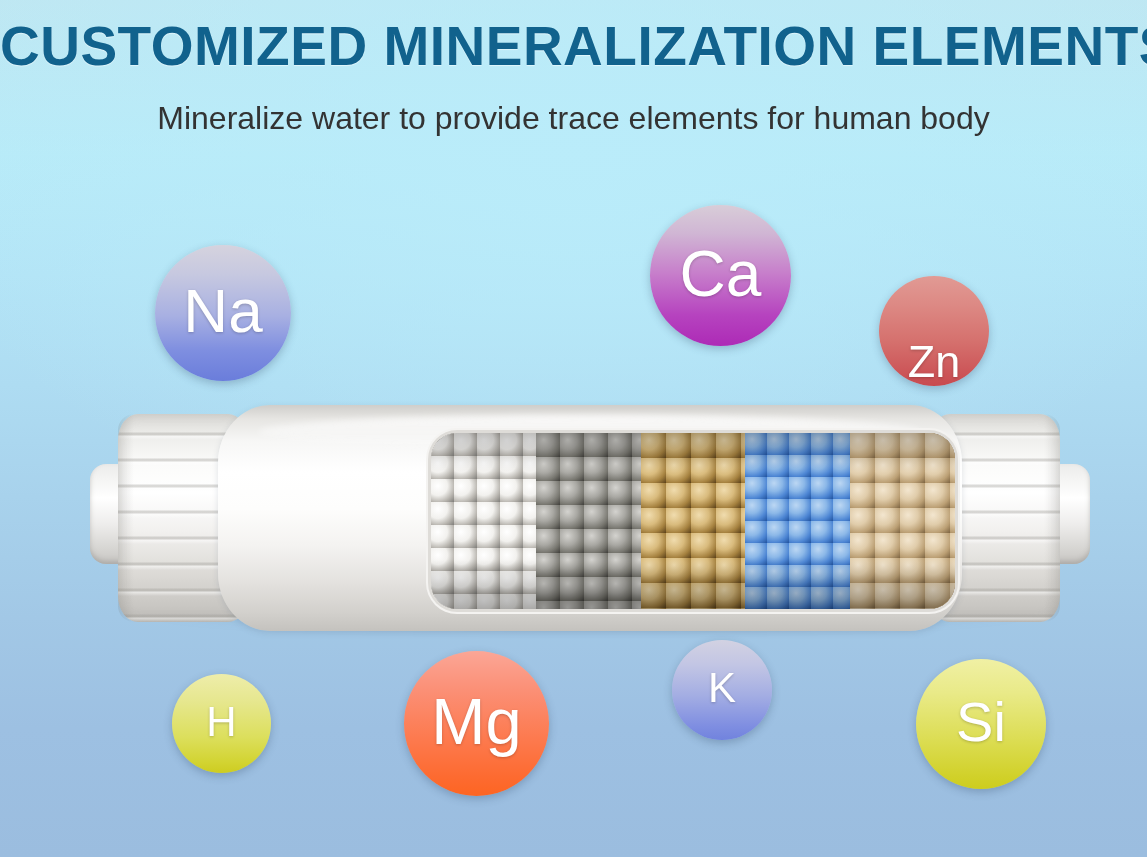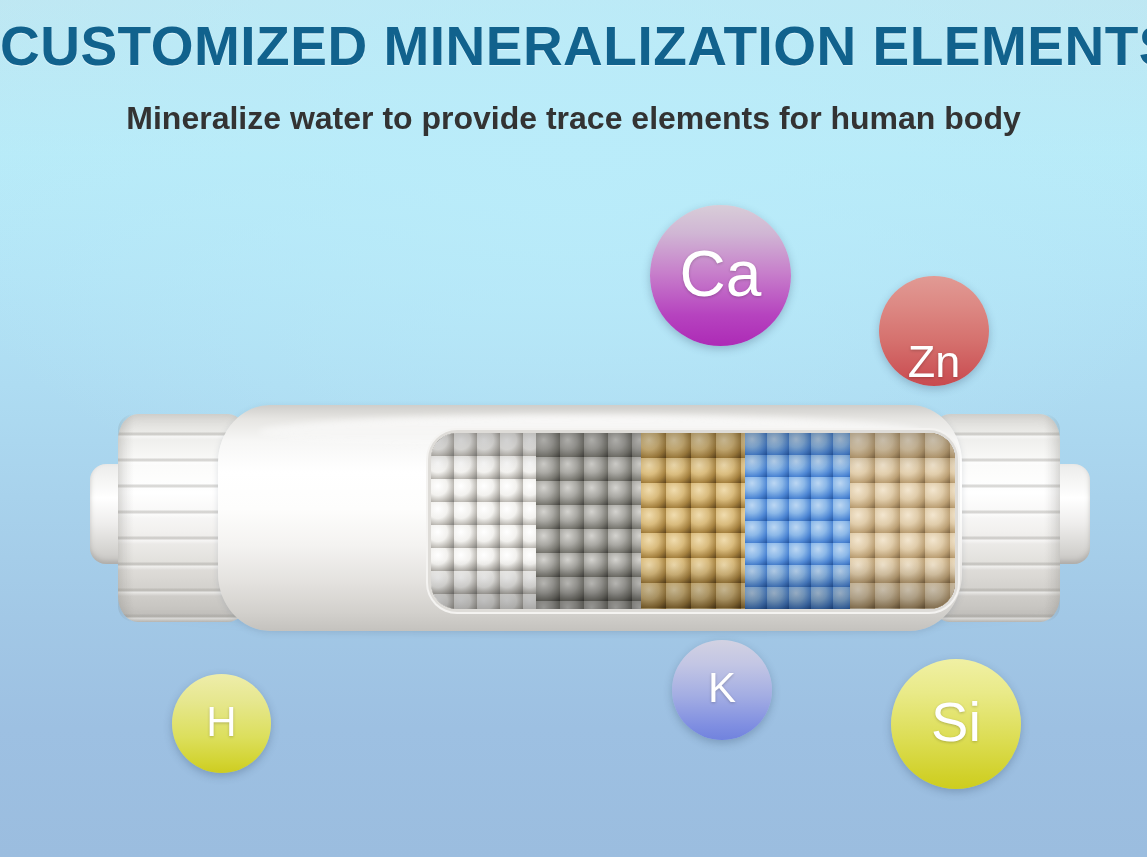--- a/index.html
+++ b/index.html
@@ -40,21 +40,21 @@
     font-weight: bold;
     letter-spacing: 0.5px;
     color: #11628d;
     text-shadow: 0 1px 1px rgba(255,255,255,0.55);
     white-space: nowrap;
   }
   .subtitle {
     margin: 0;
     padding-top: 22px;
     font-size: 32px;
-    font-weight: bold;
+    font-weight: normal;
     color: #333333;
     white-space: nowrap;
   }
 
   
   .bubble {
     position: absolute;
     border-radius: 50%;
     display: flex;
     align-items: center;
@@ -91,21 +91,21 @@
   #bub-h  .sym { font-size: 42px; }
 
   #bub-mg { left:404px; top:651px;  width:145px; height:145px;
     background: linear-gradient(to bottom, #fba696 0%, #fb9077 26%, #fd7a4f 60%, #fd6a2f 88%, #fd6522 100%); }
   #bub-mg .sym { font-size: 65px; }
 
   #bub-k  { left:672px; top:640px;  width:100px; height:100px;
     background: linear-gradient(to bottom, #d2d2e2 0%, #c3c6e4 24%, #a3ade3 56%, #7f8ee1 86%, #7183de 100%); }
   #bub-k  .sym { font-size: 42px; }
 
-  #bub-si { left:891px; top:659px;  width:130px; height:130px;
+  #bub-si { left:916px; top:659px;  width:130px; height:130px;
     background: linear-gradient(to bottom, #f0f0a4 0%, #e9ea88 26%, #dcdd53 62%, #d1d12a 90%, #cdcd1e 100%); align-items: center; }
   #bub-si .sym { font-size: 56px; }
 
   
   #cartridge {
     position: absolute;
     left: 90px;
     top: 400px;
     width: 1000px;
     height: 245px;
@@ -281,34 +281,40 @@
 </head>
 <body>
 
 <div id="stage">
 
   <div class="header">
     <h1 class="title">CUSTOMIZED MINERALIZATION ELEMENTS</h1>
     <p class="subtitle">Mineralize water to provide trace elements for human body</p>
   </div>
 
+  <div class="bubble" id="bub-na">
+    <span class="sym">Na</span>
+  </div>
 
 
   <div class="bubble" id="bub-ca">
     <span class="sym">Ca</span>
   </div>
 
   <div class="bubble" id="bub-zn">
     <span class="sym">Zn</span>
   </div>
 
   <div class="bubble" id="bub-h">
     <span class="sym">H</span>
   </div>
 
+  <div class="bubble" id="bub-mg">
+    <span class="sym">Mg</span>
+  </div>
 
   <div class="bubble" id="bub-k">
     <span class="sym">K</span>
   </div>
 
   <div class="bubble" id="bub-si">
     <span class="sym">Si</span>
   </div>
 
   <div id="cartridge">

